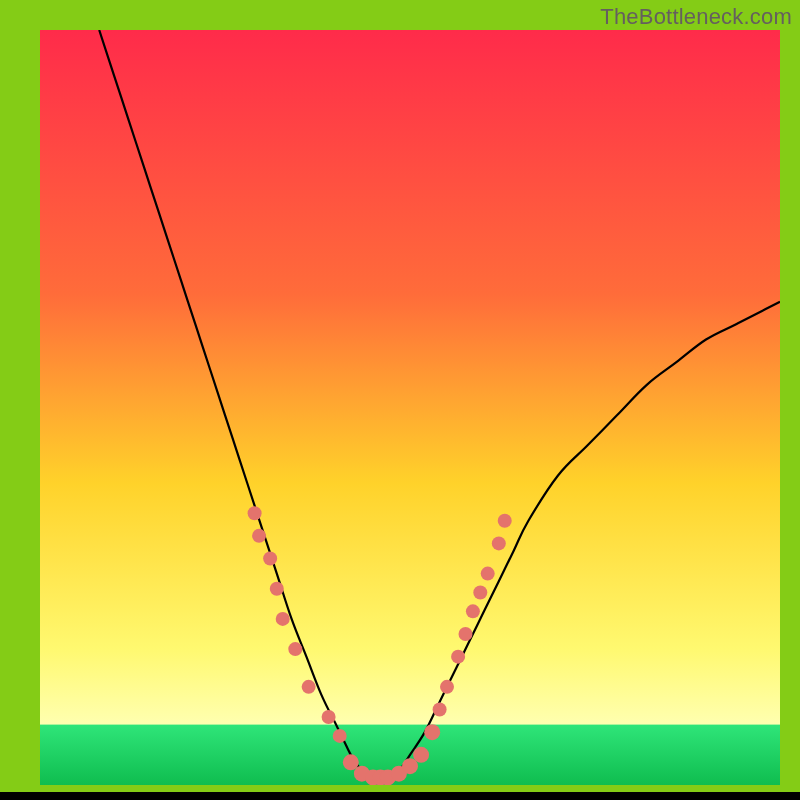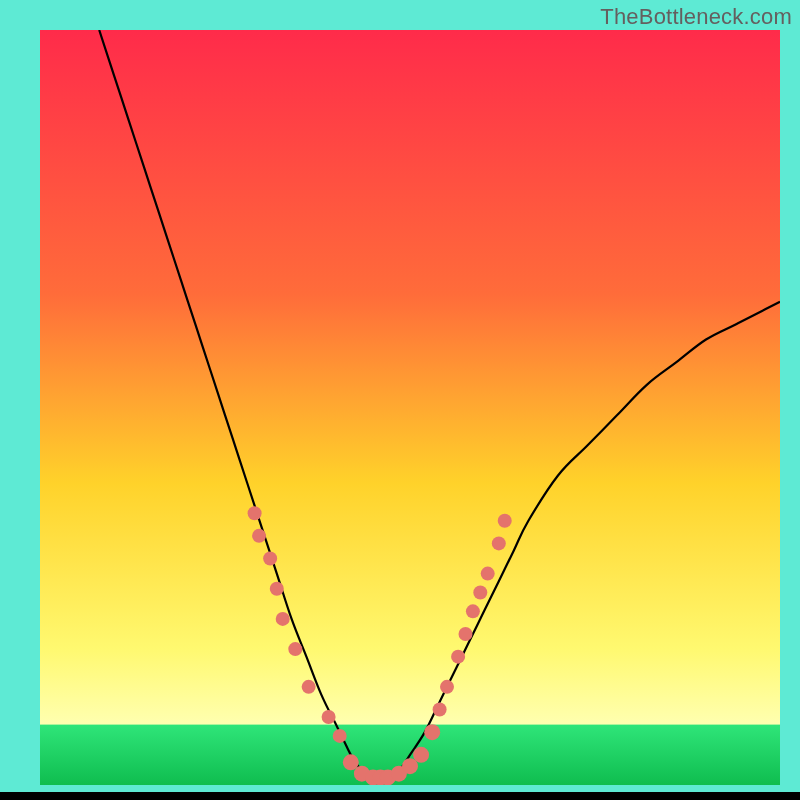--- a/index.html
+++ b/index.html
@@ -10,21 +10,21 @@
     background: #000;
     overflow: hidden;
     font-family: Arial, Helvetica, sans-serif;
   }
   .frame {
     position: absolute;
     left: 0;
     top: 0;
     width: 800px;
     height: 792px;
-    background: #5eead4;
+    background: #84cc16;
   }
   .plot {
     position: absolute;
     left: 40px;
     top: 30px;
     width: 740px;
     height: 755px;
     overflow: hidden;
   }
   .watermark {

